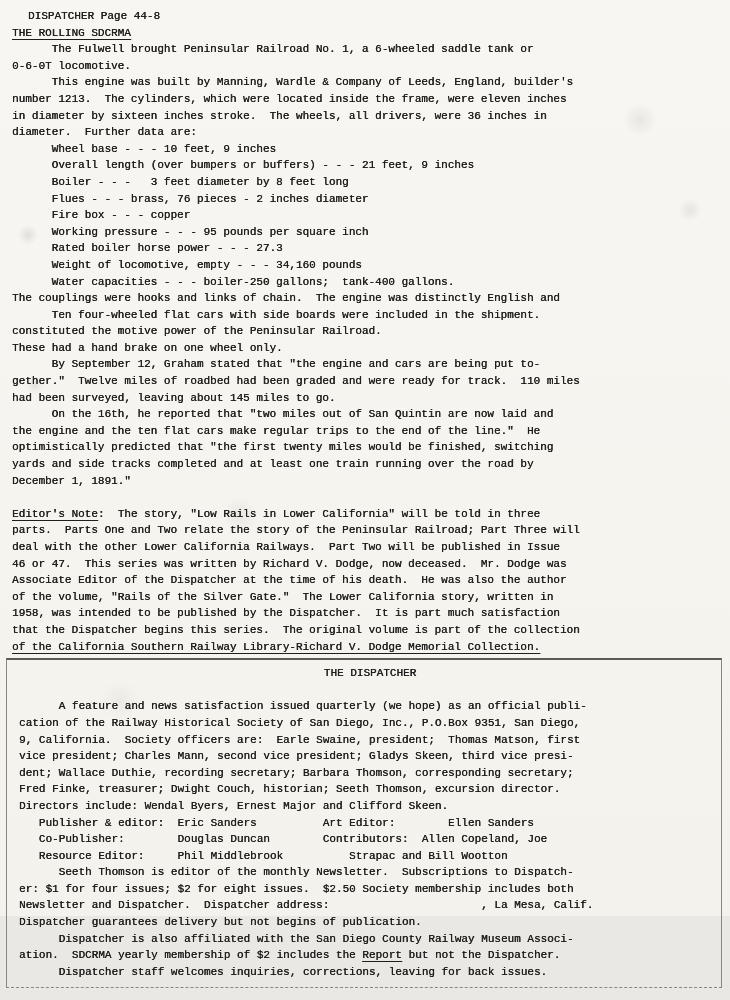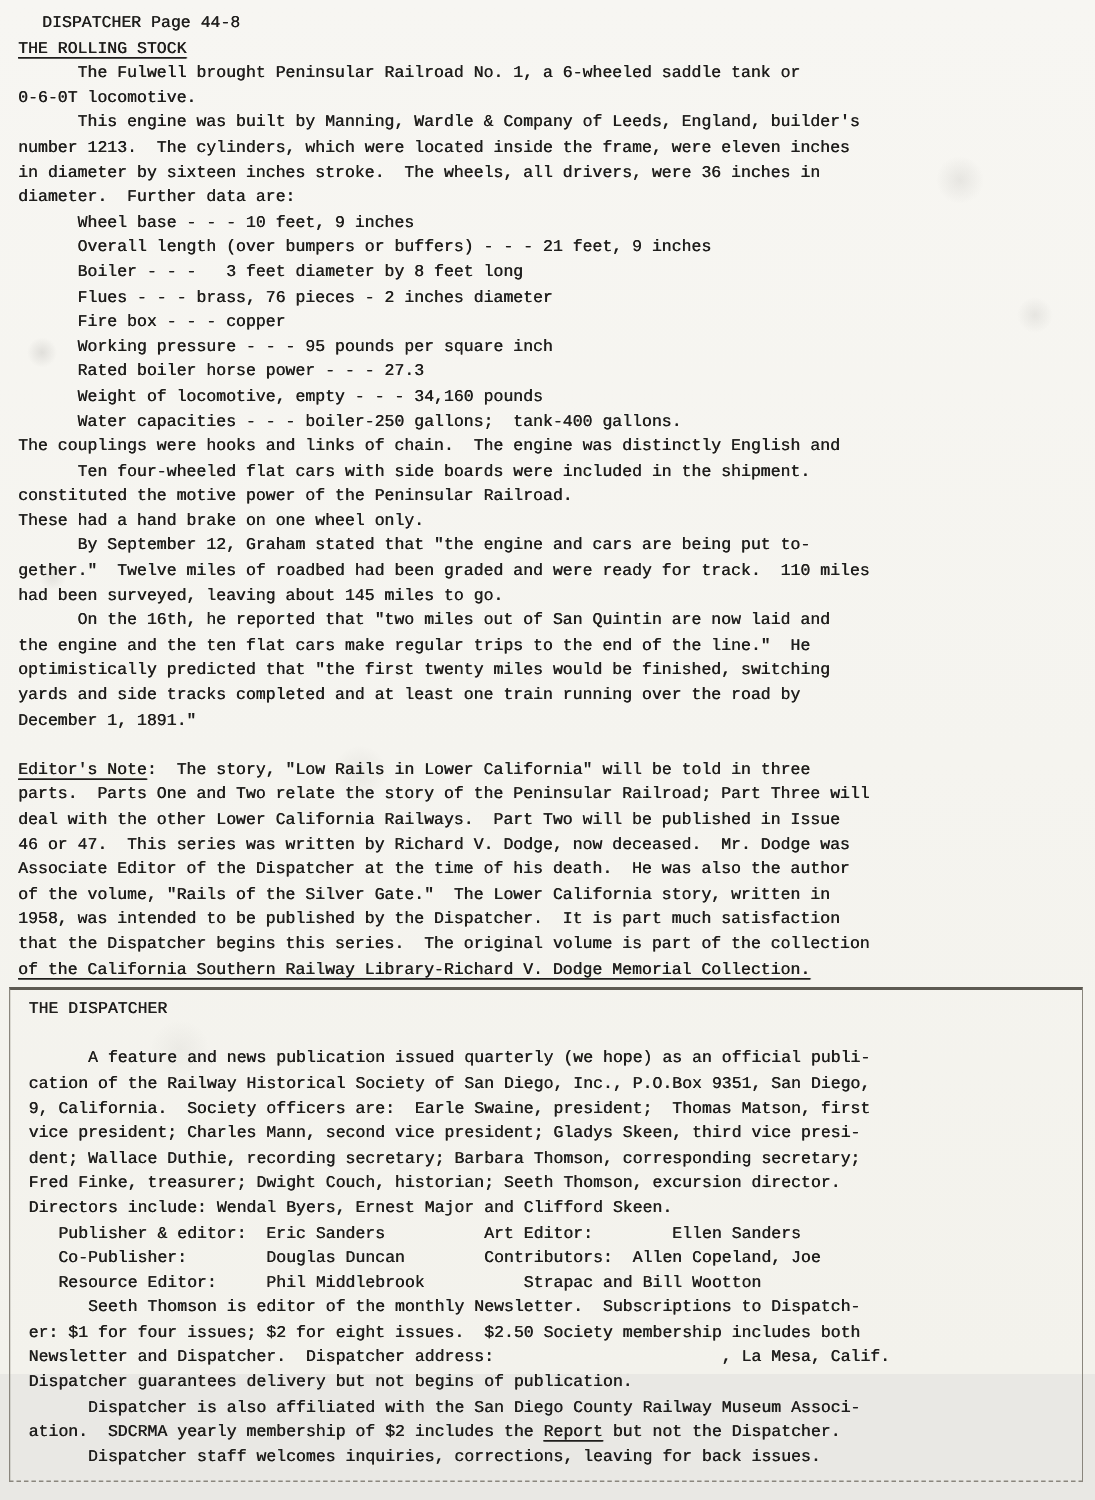--- a/index.html
+++ b/index.html
@@ -39,34 +39,34 @@
   .note{margin-top:16.6px;}
   .box{
     margin:3px 8px 0 6px;
     padding:5px 0 7px 6px;
     border:1.5px solid #8a867d;
     border-top:2px solid #5d5a52;
     border-bottom-style:dashed;
   }
   .box .tline{padding-left:6px;}
   .boxtitle{
-    text-align:left;
+    text-align:center;
     padding-left:0;
     margin-bottom:16.6px;
   }
 </style>
 </head>
 <body>
 
 <div class="page">
   <div class="main">
 
     <div class="tline header-line">DISPATCHER Page 44-8</div>
 
-    <div class="tline"><span class="ul">THE ROLLING STOCK</span></div>
+    <div class="tline"><span class="ul">THE ROLLING SDCRMA</span></div>
 
     <div>
         <div class="tline">      The Fulwell brought Peninsular Railroad No. 1, a 6-wheeled saddle tank or</div>
         <div class="tline">0-6-0T locomotive.</div>
         <div class="tline">      This engine was built by Manning, Wardle &amp; Company of Leeds, England, builder's</div>
         <div class="tline">number 1213.  The cylinders, which were located inside the frame, were eleven inches</div>
         <div class="tline">in diameter by sixteen inches stroke.  The wheels, all drivers, were 36 inches in</div>
         <div class="tline">diameter.  Further data are:</div>
         <div class="tline">      Wheel base - - - 10 feet, 9 inches</div>
         <div class="tline">      Overall length (over bumpers or buffers) - - - 21 feet, 9 inches</div>
@@ -104,21 +104,21 @@
         </div>
       <div class="tline"><span class="ul">of the California Southern Railway Library-Richard V. Dodge Memorial Collection.</span></div>
     </div>
 
   </div>
 
   <div class="box">
     <div class="tline boxtitle">THE DISPATCHER</div>
 
     <div>
-        <div class="tline">      A feature and news publication issued quarterly (we hope) as an official publi-</div>
+        <div class="tline">      A feature and news satisfaction issued quarterly (we hope) as an official publi-</div>
         <div class="tline">cation of the Railway Historical Society of San Diego, Inc., P.O.Box 9351, San Diego,</div>
         <div class="tline">9, California.  Society officers are:  Earle Swaine, president;  Thomas Matson, first</div>
         <div class="tline">vice president; Charles Mann, second vice president; Gladys Skeen, third vice presi-</div>
         <div class="tline">dent; Wallace Duthie, recording secretary; Barbara Thomson, corresponding secretary;</div>
         <div class="tline">Fred Finke, treasurer; Dwight Couch, historian; Seeth Thomson, excursion director.</div>
         <div class="tline">Directors include: Wendal Byers, Ernest Major and Clifford Skeen.</div>
       </div>
 
     <div>
         <div class="tline">   Publisher &amp; editor:  Eric Sanders          Art Editor:        Ellen Sanders</div>

